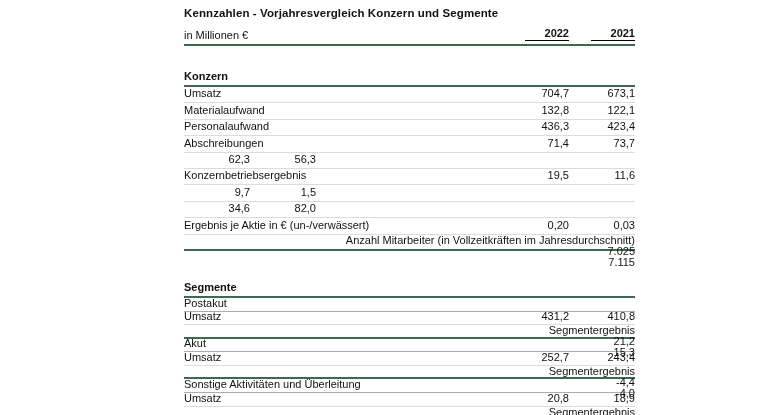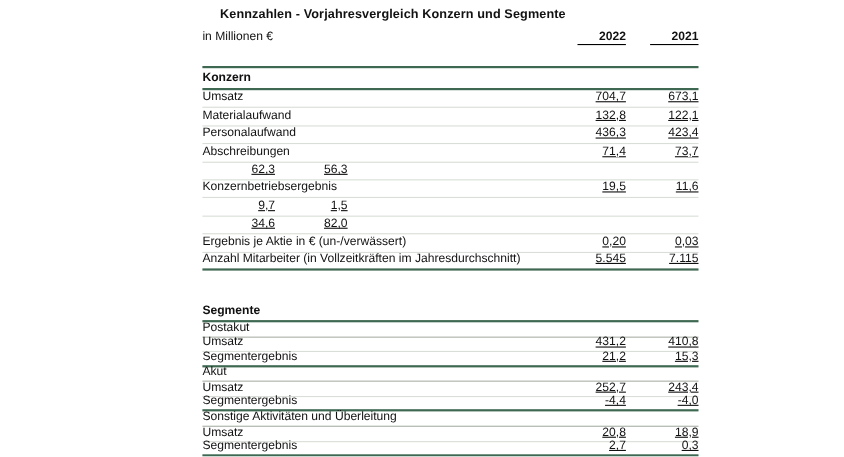--- a/index.html
+++ b/index.html
@@ -8,53 +8,53 @@
     --subline:#a8b0a6;
     --ink:#111;
   }
   html,body{margin:0;padding:0;}
   body{
     width:767px;height:415px;background:#ffffff;overflow:hidden;
     font-family:"Liberation Sans",sans-serif;color:var(--ink);
     position:relative;
   }
   .wrap{position:absolute;left:184px;top:7px;width:451px;}
-  .title{font-size:11.5px;font-weight:bold;margin:0 0 8px 16px;letter-spacing:.1px;}
+  .title{font-size:11.5px;font-weight:bold;margin:0 0 8px 0;letter-spacing:.1px;}
   .head-row{
-    display:flex;align-items:flex-start;
+    display:flex;align-items:flex-end;
     border-bottom:2px solid var(--green);
-    padding-bottom:19px;
+    padding-bottom:3px;
   }
   .unit{flex:1;font-size:11px;}
   .year{width:66px;text-align:right;font-size:11px;font-weight:bold;}
   .year span{
     display:inline-block;min-width:44px;text-align:right;
     border-bottom:1px solid #000;padding-bottom:1px;
   }
   .group-header{
     font-size:11px;font-weight:bold;
     border-bottom:2px solid var(--green);
     padding:2px 0 3px 0;
-    margin-top:1px;
+    margin-top:22px;
   }
   .group-header.gap-above{margin-top:28px;}
   .row,.sub-header{
     display:flex;align-items:flex-end;box-sizing:border-box;
   }
   .sub-header{
     font-size:11px;font-weight:normal;
     border-bottom:1px solid var(--subline);
   }
   .row{border-bottom:1px solid var(--rowline);}
-  .row.row-end{border-bottom:2px solid var(--green);}
+  .row.row-end{border-bottom:2px solid var(--green);flex-direction:column;}
   .wide .row{height:16.4px;padding-bottom:3px;}
   .dense .row,.dense .sub-header{height:13.6px;padding-bottom:2px;}
   .label{flex:1;font-size:11px;line-height:11px;}
   .label.indent{padding-left:11px;}
-  .val{width:66px;text-align:right;font-size:11px;line-height:11px;text-decoration:underline;}
+  .val{width:66px;text-align:right;font-size:11px;line-height:11px;}
   .footnote{font-size:9.5px;margin-top:9px;color:#1a1a1a;}
 </style>
 </head>
 <body>
 
 <div class="wrap">
   <h1 class="title">Kennzahlen - Vorjahresvergleich Konzern und Segmente</h1>
 
   <div class="head-row">
     <div class="unit">in Millionen €</div>
@@ -106,21 +106,21 @@
           <div class="val">34,6</div>
           <div class="val">82,0</div>
         </div>
         <div class="row">
           <div class="label">Ergebnis je Aktie in € (un-/verwässert)</div>
           <div class="val">0,20</div>
           <div class="val">0,03</div>
         </div>
         <div class="row row-end">
           <div class="label">Anzahl Mitarbeiter (in Vollzeitkräften im Jahresdurchschnitt)</div>
-          <div class="val">5.545</div>
+          <div class="val">7.025</div>
           <div class="val">7.115</div>
         </div>
       </div>
       <div class="group-header gap-above">Segmente</div>
       <div class="dense">
         <div class="sub-header">Postakut</div>
         <div class="row">
           <div class="label">Umsatz</div>
           <div class="val">431,2</div>
           <div class="val">410,8</div>

